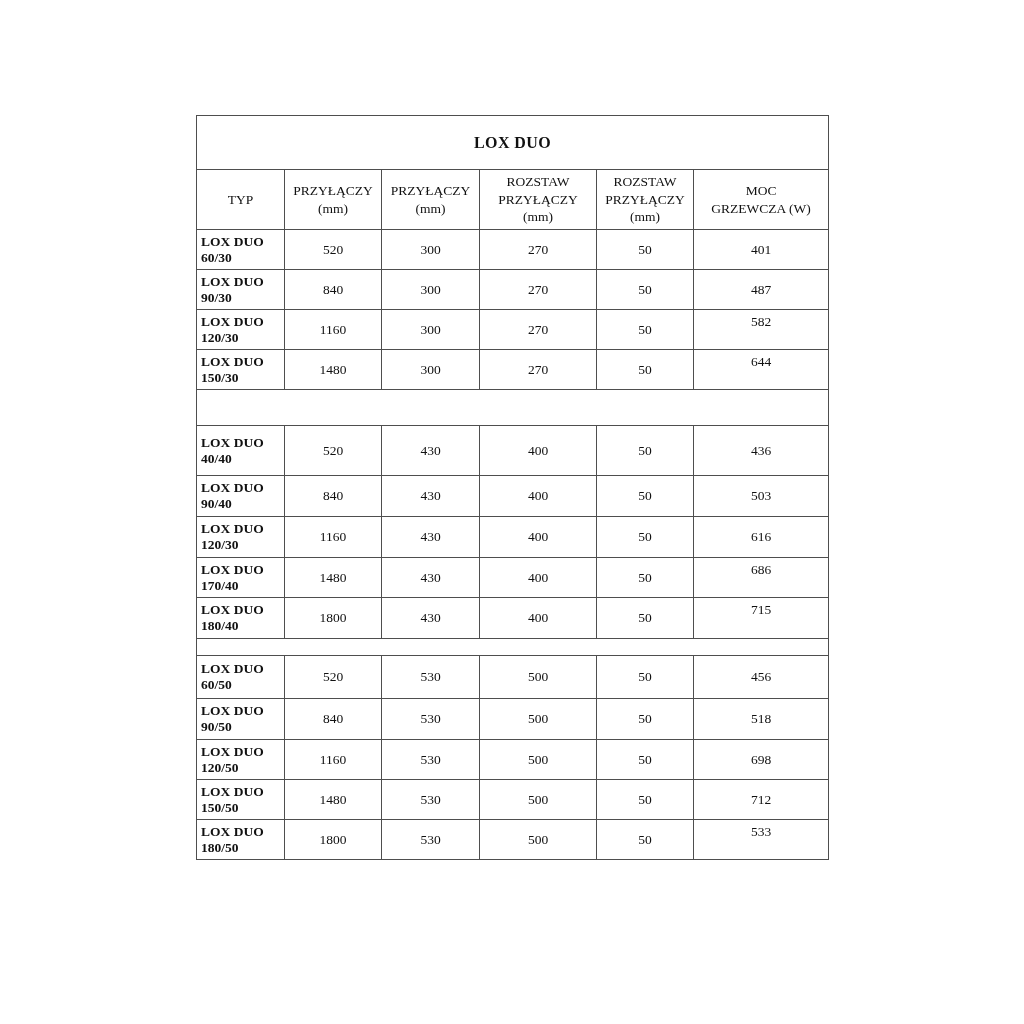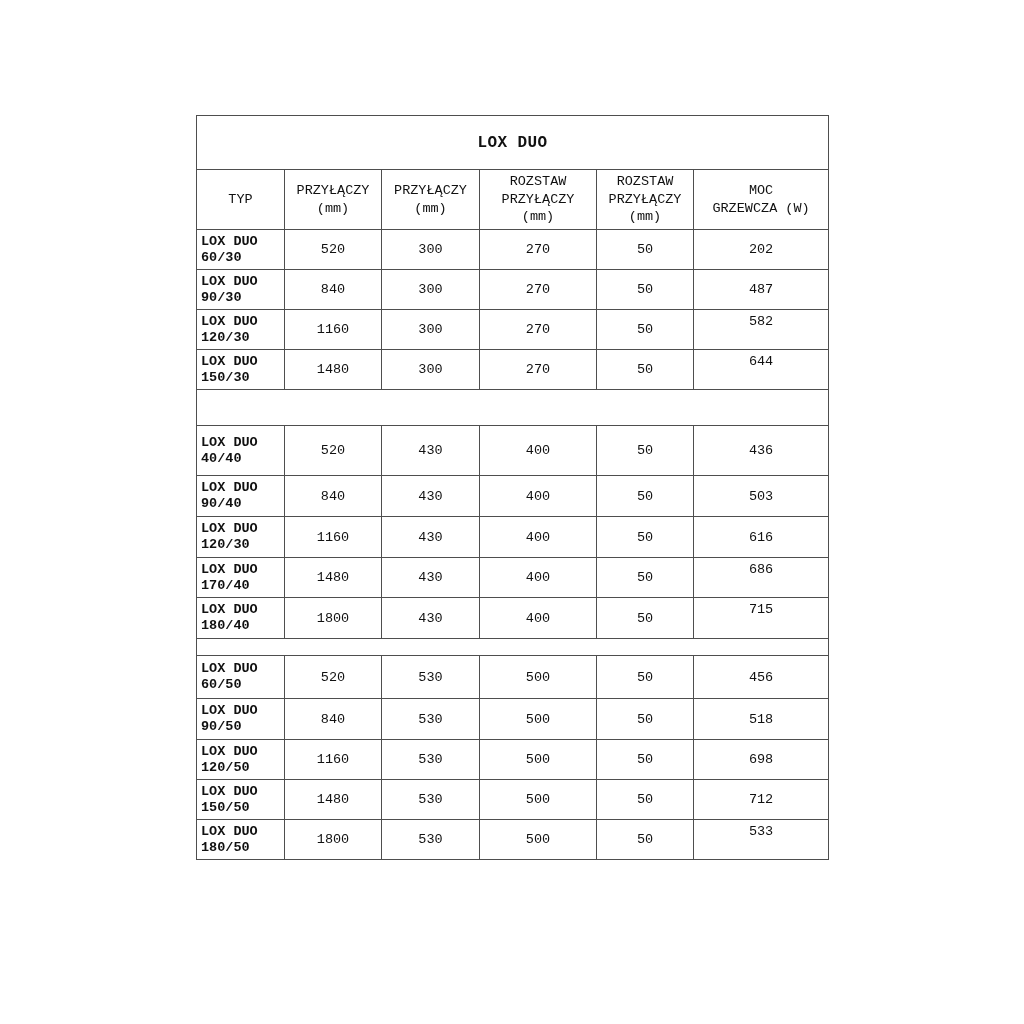--- a/index.html
+++ b/index.html
@@ -5,21 +5,21 @@
   html,body{margin:0;padding:0;}
   body{
     width:1024px;height:1024px;
     background:#ffffff;
     position:relative;
     font-family:"Liberation Serif","DejaVu Serif",serif;
     color:#111;
   }
   table.spec{
     position:absolute;left:196px;top:115px;width:632px;
-    border-collapse:collapse;table-layout:fixed;font-family:Liberation Mono, monospace;
+    border-collapse:collapse;table-layout:fixed;
   }
   .spec td,.spec th{border:1px solid #4e4e4e;overflow:hidden;}
   tr.r-title{height:54px;}
   .title-cell{font-size:16px;font-weight:bold;text-align:center;letter-spacing:.4px;}
   tr.r-head{height:60px;}
   .spec th{font-weight:normal;font-size:13.5px;text-align:center;line-height:1.3;vertical-align:middle;padding:2px 1px;}
   tr.h40{height:40px;}
   tr.h41{height:41px;}
   tr.h43{height:43px;}
   tr.h50{height:50px;}
@@ -77,21 +77,21 @@
 
   <tr class="h40">
     <td class="typ">
       <div>LOX DUO</div>
       <div>60/30</div>
     </td>
     <td class="val">520</td>
     <td class="val">300</td>
     <td class="val">270</td>
     <td class="val">50</td>
-    <td class="val">202</td>
+    <td class="val">401</td>
   </tr>
   <tr class="h40">
     <td class="typ">
       <div>LOX DUO</div>
       <div>90/30</div>
     </td>
     <td class="val">840</td>
     <td class="val">300</td>
     <td class="val">270</td>
     <td class="val">50</td>

